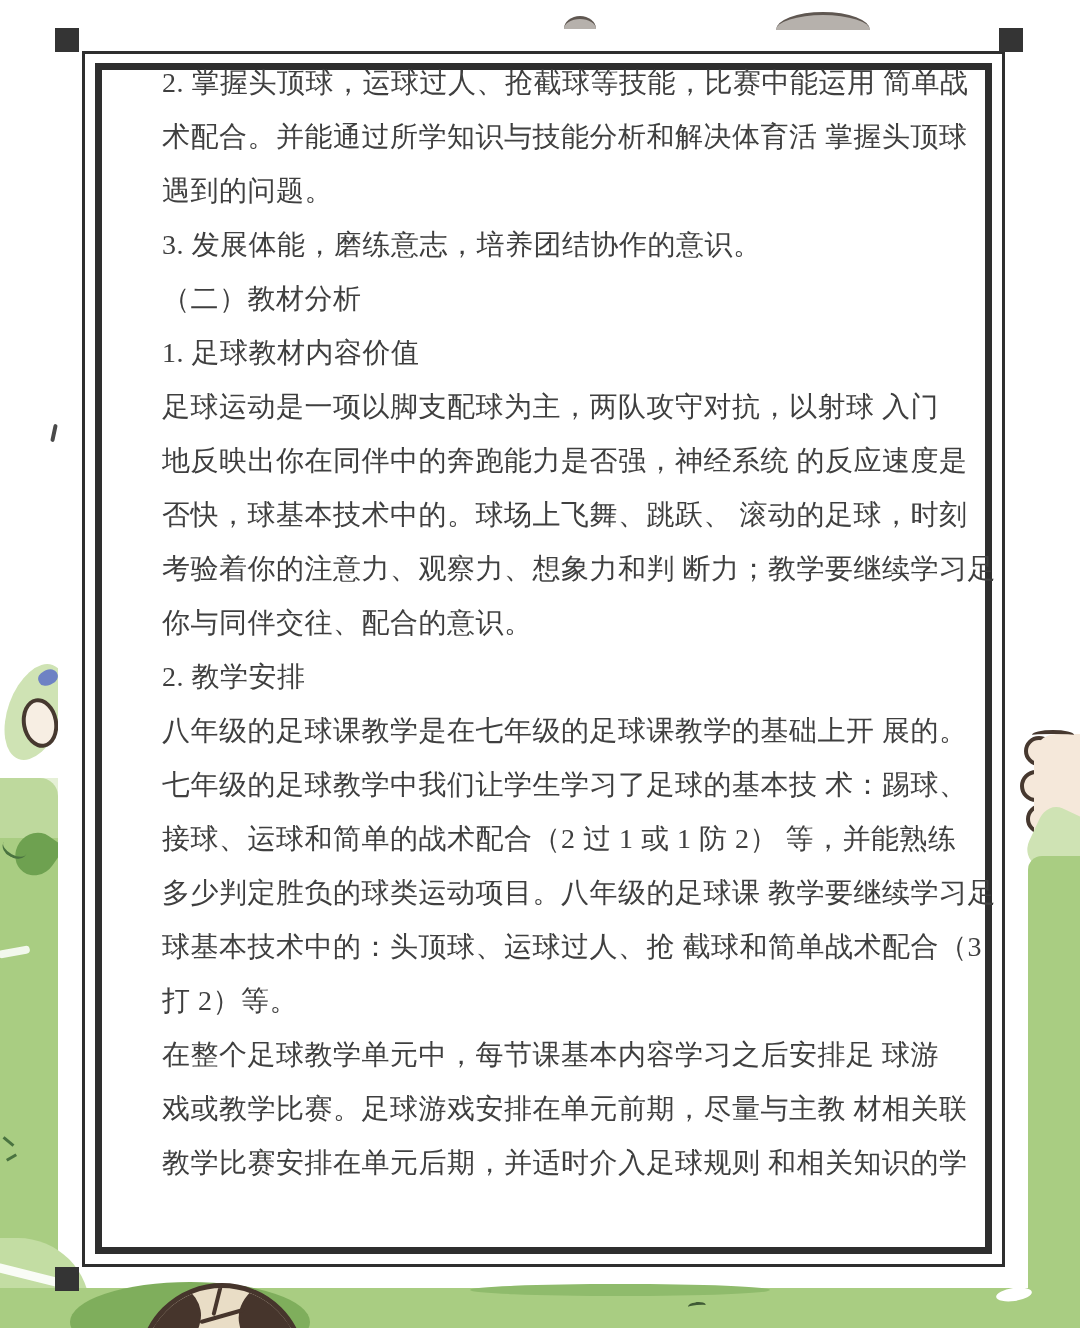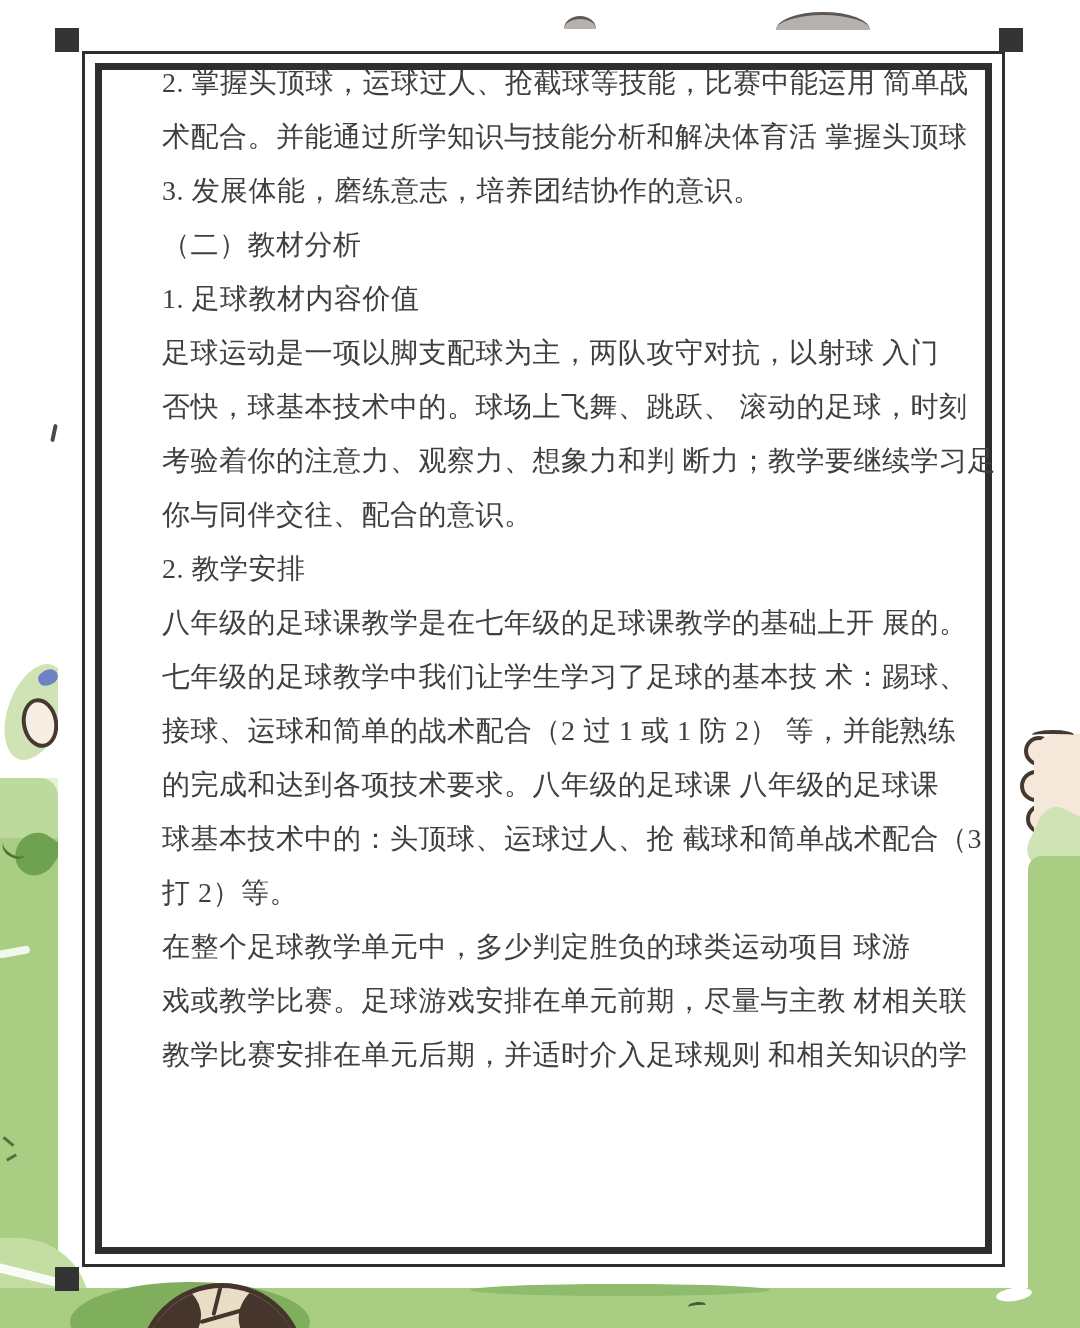--- a/index.html
+++ b/index.html
@@ -155,32 +155,34 @@
 
   <div class="abs frame-outer"></div>
   <div class="abs frame-inner"></div>
   <div class="abs corner tl"></div>
   <div class="abs corner tr"></div>
   <div class="abs corner bl"></div>
 
   <div class="abs text-block" id="text-lines">
       <div class="line">2.  掌握头顶球，运球过人、抢截球等技能，比赛中能运用 简单战</div>
       <div class="line">术配合。并能通过所学知识与技能分析和解决体育活 掌握头顶球</div>
+      <div class="line">遇到的问题。</div>
       <div class="line">3.  发展体能，磨练意志，培养团结协作的意识。</div>
       <div class="line">（二）教材分析</div>
       <div class="line">1.  足球教材内容价值</div>
       <div class="line">  足球运动是一项以脚支配球为主，两队攻守对抗，以射球 入门</div>
+      <div class="line">地反映出你在同伴中的奔跑能力是否强，神经系统 的反应速度是</div>
       <div class="line">否快，球基本技术中的。球场上飞舞、跳跃、 滚动的足球，时刻</div>
       <div class="line">考验着你的注意力、观察力、想象力和判 断力；教学要继续学习足</div>
       <div class="line">你与同伴交往、配合的意识。</div>
       <div class="line">2.  教学安排</div>
       <div class="line">八年级的足球课教学是在七年级的足球课教学的基础上开 展的。</div>
       <div class="line">七年级的足球教学中我们让学生学习了足球的基本技 术：踢球、</div>
       <div class="line">接球、运球和简单的战术配合（2 过 1 或 1 防 2）  等，并能熟练</div>
-      <div class="line">的完成和达到各项技术要求。八年级的足球课 八年级的足球课</div>
+      <div class="line">多少判定胜负的球类运动项目。八年级的足球课 教学要继续学习足</div>
       <div class="line">球基本技术中的：头顶球、运球过人、抢 截球和简单战术配合（3</div>
       <div class="line">打 2）等。</div>
-      <div class="line">  在整个足球教学单元中，多少判定胜负的球类运动项目 球游</div>
+      <div class="line">  在整个足球教学单元中，每节课基本内容学习之后安排足 球游</div>
       <div class="line">戏或教学比赛。足球游戏安排在单元前期，尽量与主教 材相关联</div>
       <div class="line">教学比赛安排在单元后期，并适时介入足球规则 和相关知识的学</div>
     </div>
 
 </div>
 
 </body></html>

